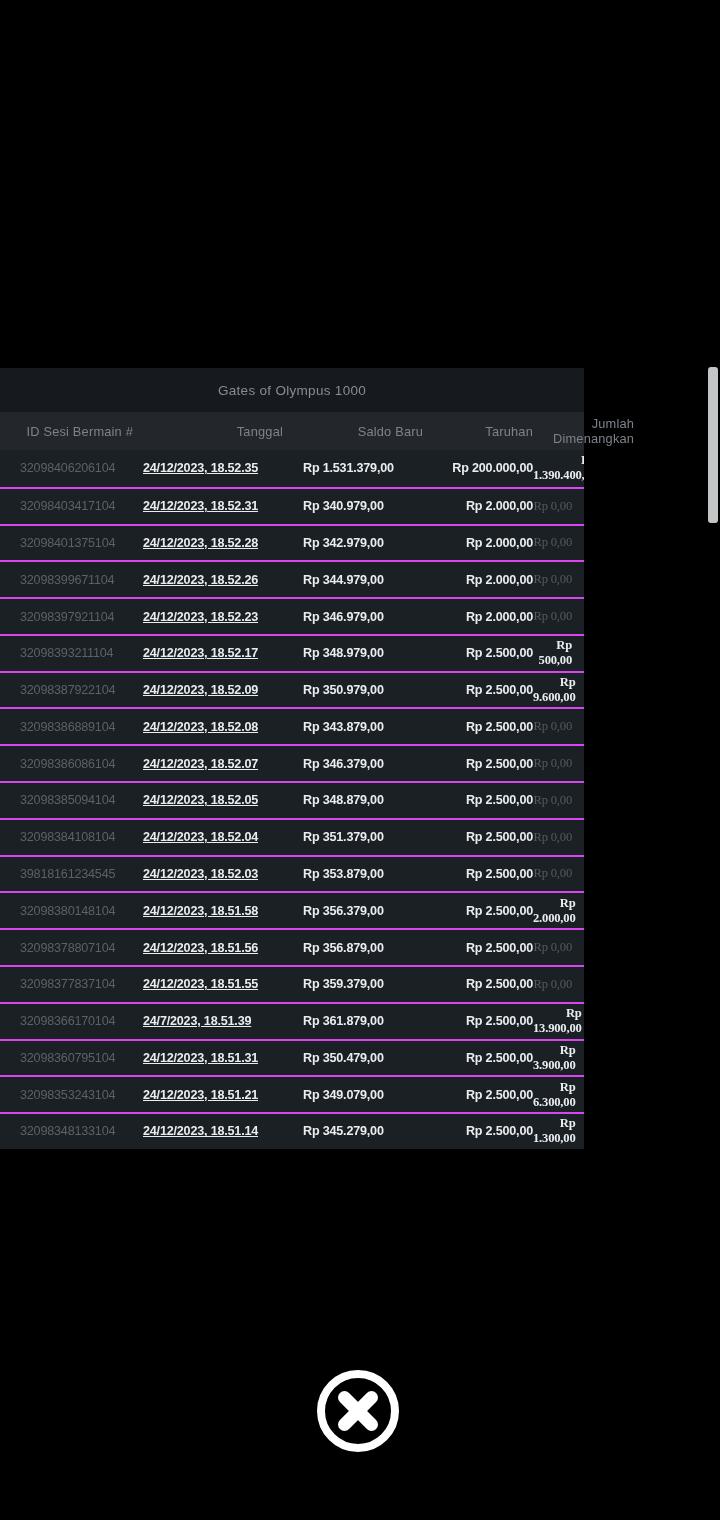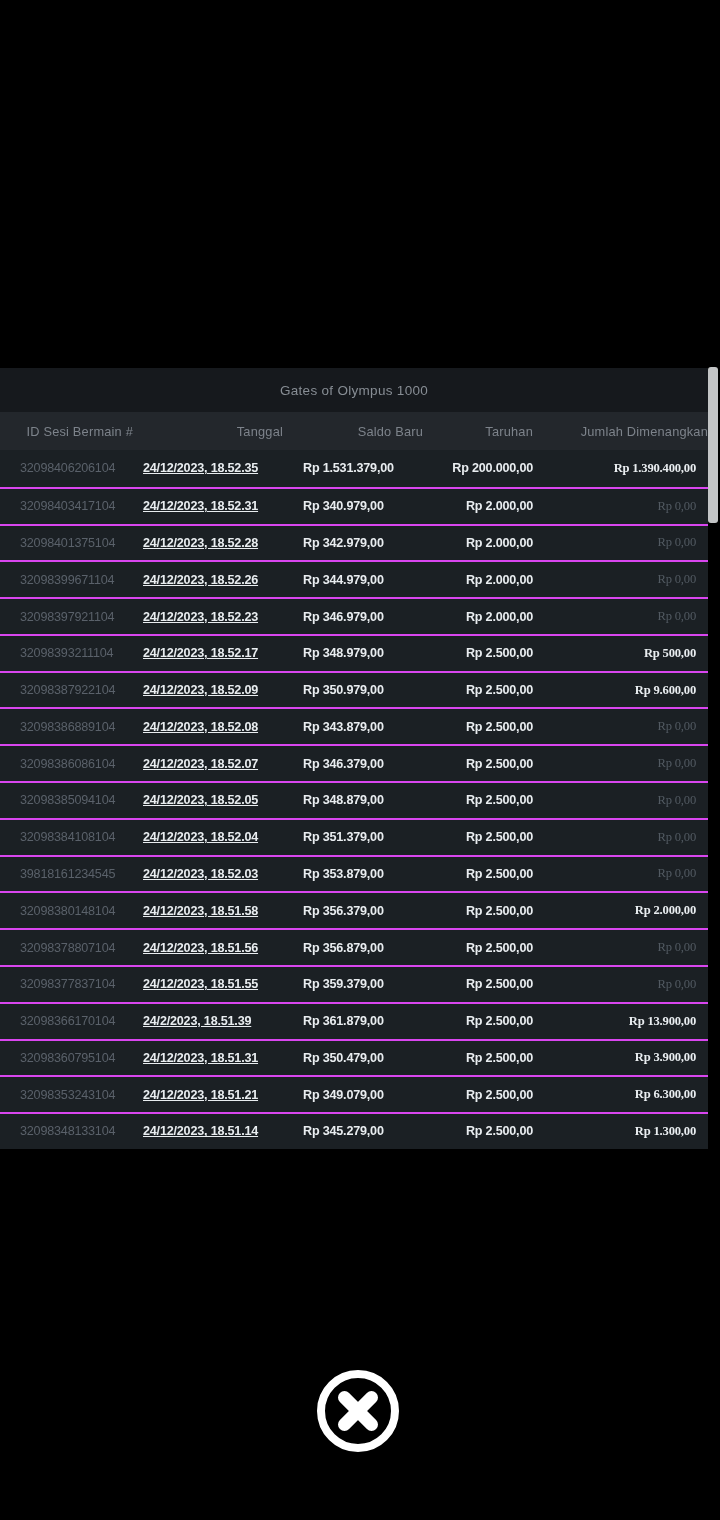--- a/index.html
+++ b/index.html
@@ -5,21 +5,21 @@
   html,body{margin:0;padding:0;background:#000;}
   body{
     width:720px;height:1520px;position:relative;overflow:hidden;
     font-family:"Liberation Sans", sans-serif;
     -webkit-font-smoothing:antialiased;
   }
   .screen{position:absolute;inset:0;background:#000;}
 
   
   .modal{
-    position:absolute;left:0;top:368px;width:708px;background:#fdba74;
+    position:absolute;left:0;top:368px;width:584px;background:#fdba74;
   }
   .modal-title{
     height:44px;background:#16191d;color:#878d94;
     display:flex;align-items:center;justify-content:center;
     font-size:13.5px;font-weight:500;letter-spacing:.3px;
   }
   .grid-row{
     display:grid;
     grid-template-columns:133px 150px 140px 110px 1fr;
     align-items:center;
@@ -191,21 +191,21 @@
         <div class="row grid-row">
           <div class="c-id">32098377837104</div>
           <div class="c-date">24/12/2023, 18.51.55</div>
           <div class="c-balance">Rp 359.379,00</div>
           <div class="c-bet">Rp 2.500,00</div>
           <div class="c-win muted">Rp 0,00</div>
         </div>
 
         <div class="row grid-row">
           <div class="c-id">32098366170104</div>
-          <div class="c-date">24/2/2023, 18.51.39</div>
+          <div class="c-date">24/7/2023, 18.51.39</div>
           <div class="c-balance">Rp 361.879,00</div>
           <div class="c-bet">Rp 2.500,00</div>
           <div class="c-win">Rp 13.900,00</div>
         </div>
 
         <div class="row grid-row">
           <div class="c-id">32098360795104</div>
           <div class="c-date">24/12/2023, 18.51.31</div>
           <div class="c-balance">Rp 350.479,00</div>
           <div class="c-bet">Rp 2.500,00</div>

